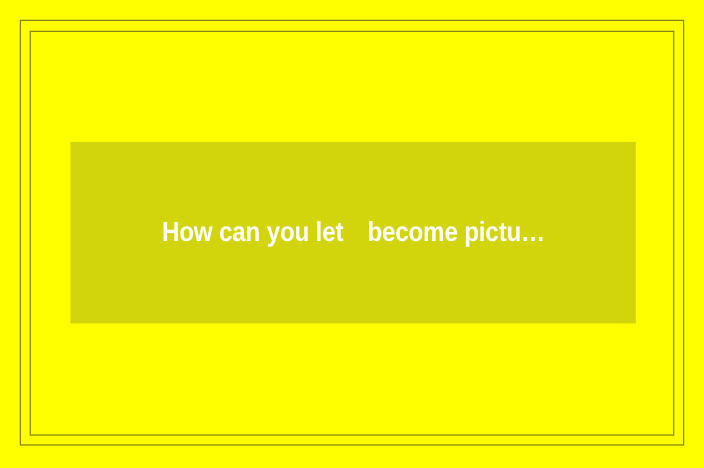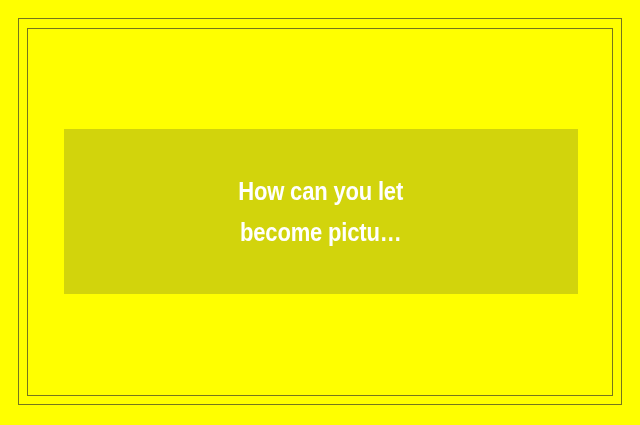--- a/index.html
+++ b/index.html
@@ -49,21 +49,21 @@
   
   .quote-card {
     position: absolute;
     left: 64px;
     top: 129px;
     width: 514px;
     height: 165px;
     background: #d2d40c;
     box-sizing: border-box;
     display: flex;
-    flex-direction: column;
+    flex-direction: row;
     align-items: center;
     justify-content: center;
   }
 
   .quote-line {
     color: #ffffff;
     font-family: "Liberation Sans", sans-serif;
     font-weight: bold;
     font-size: 25px;
     line-height: 41px;

